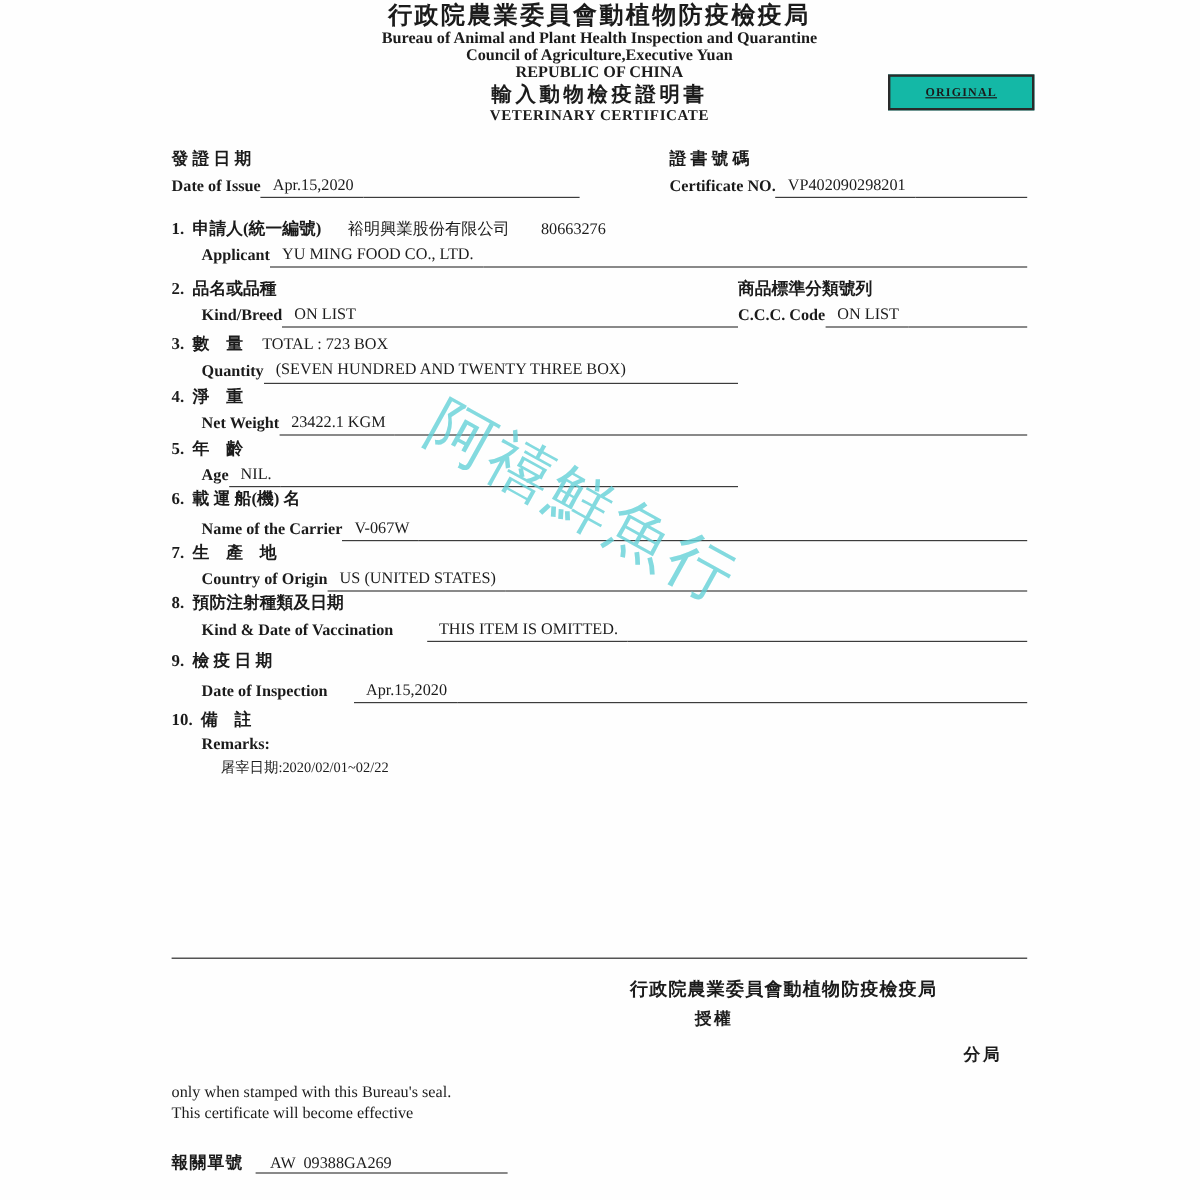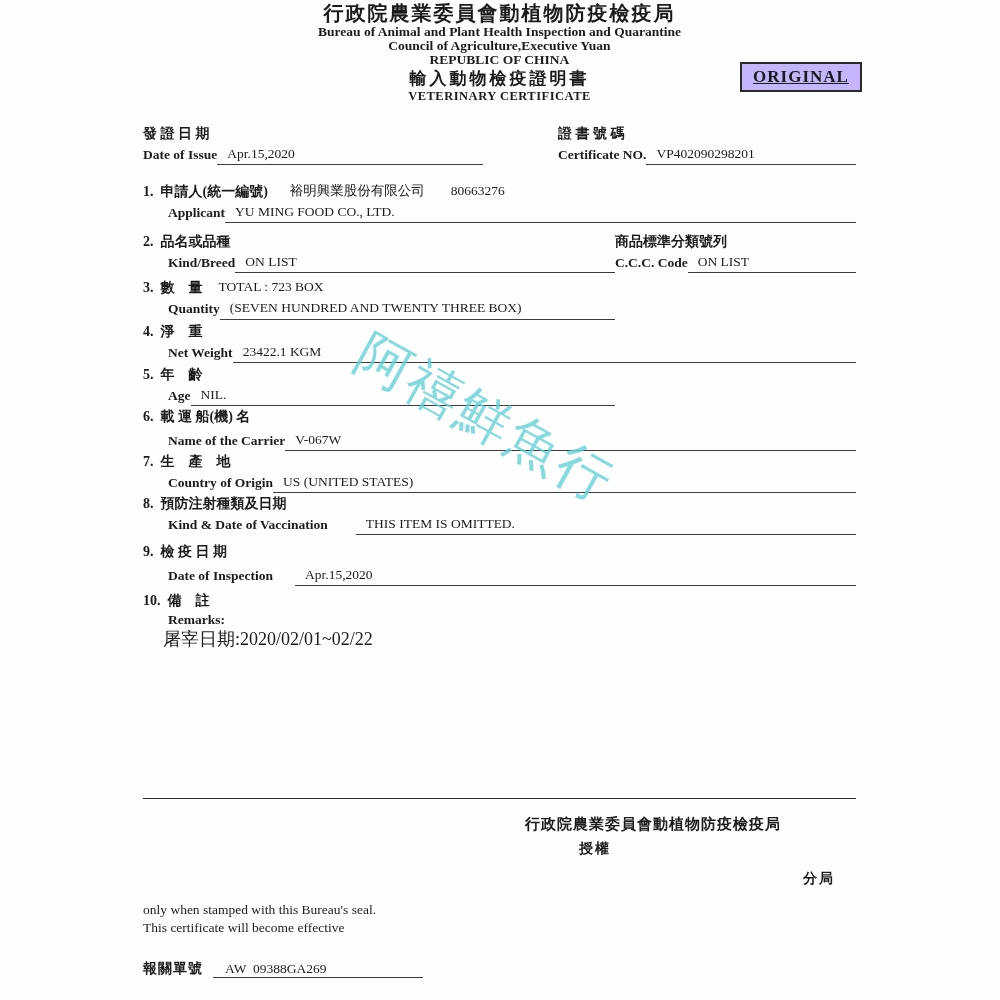--- a/index.html
+++ b/index.html
@@ -12,22 +12,22 @@
 
   
   .hdr { text-align:center; }
   .hdr-cn1 { font-size:20px; line-height:23px; letter-spacing:2px; font-weight:bold; }
   .hdr-en  { font-size:13.5px; line-height:14px; font-weight:bold; }
   .hdr-cn2 { font-size:17px; line-height:21px; letter-spacing:3px; font-weight:bold; margin-top:1px; }
   .hdr-en2 { font-size:12.5px; line-height:14px; font-weight:bold; letter-spacing:.5px; }
   .original-box {
     position:absolute; left:597px; top:60px; width:118px; height:26px;
     border:2px solid #2a2a2a; display:flex; align-items:center; justify-content:center;
-    font-size:17px; font-weight:bold; letter-spacing:1px; text-decoration:underline;
-    background:#c4b5fd;
+    font-size:10px; font-weight:bold; letter-spacing:1px; text-decoration:underline;
+    background:#14b8a6;
   }
 
   
   .watermark {
     position:absolute; left:378px; top:318px; z-index:6; pointer-events:none;
     font-size:54px; letter-spacing:3px; color:rgba(96,208,214,0.78);
     transform:rotate(29deg); transform-origin:left top; white-space:nowrap;
     font-weight:400;
   }
 
@@ -49,21 +49,21 @@
   .raised { position:relative; top:-7px; }
 
   .m-issue { margin-top:21px; }
   .m-r1 { margin-top:15px; } .m-r2 { margin-top:9px; } .m-r3 { margin-top:3px; }
   .m-r4 { margin-top:2px; }  .m-r5 { margin-top:2px; } .m-r6 { margin-top:1px; }
   .m-r7 { margin-top:1px; }  .m-r8 { margin-top:1px; } .m-r9 { margin-top:7px; }
   .m-r10 { margin-top:5px; }
   .gap3 { height:3px; }
 
   .remark-en { font-size:13.5px; font-weight:bold; line-height:20px; margin-left:25px; }
-  .remark-val { font-size:18px; line-height:19px; margin-left:20px; }
+  .remark-val { font-size:12px; line-height:19px; margin-left:41px; }
 
   .divider { border:none; border-top:1.6px solid #2b2b2b; margin:149px 0 0 0; }
 
   
   .sig { position:relative; margin-top:16px; height:76px; }
   .sig-org { position:absolute; left:382px; top:0; font-size:15px; font-weight:bold; letter-spacing:1px; }
   .sig-auth { position:absolute; left:436px; top:25px; font-size:14px; font-weight:bold; letter-spacing:2px; }
   .sig-branch { position:absolute; left:660px; top:55px; font-size:14px; font-weight:bold; letter-spacing:2px; }
 
   

